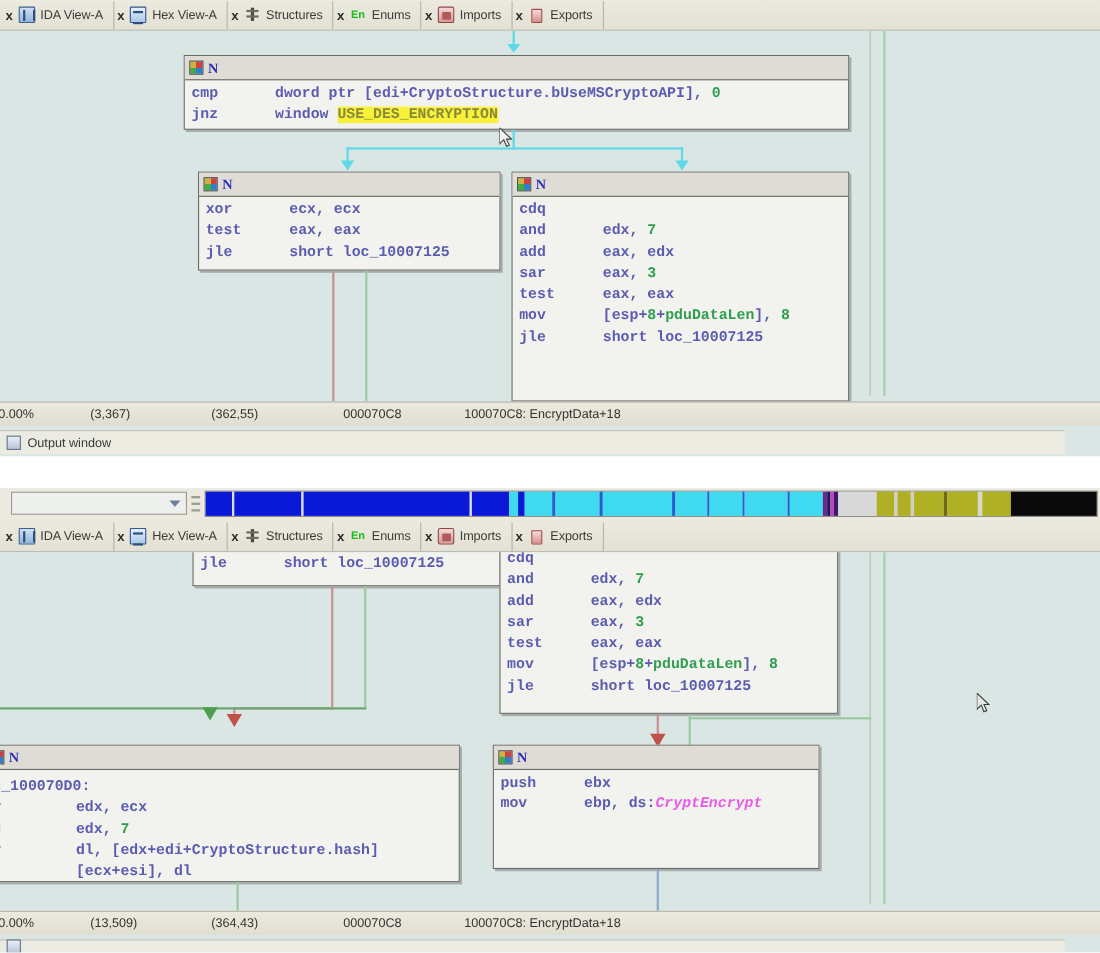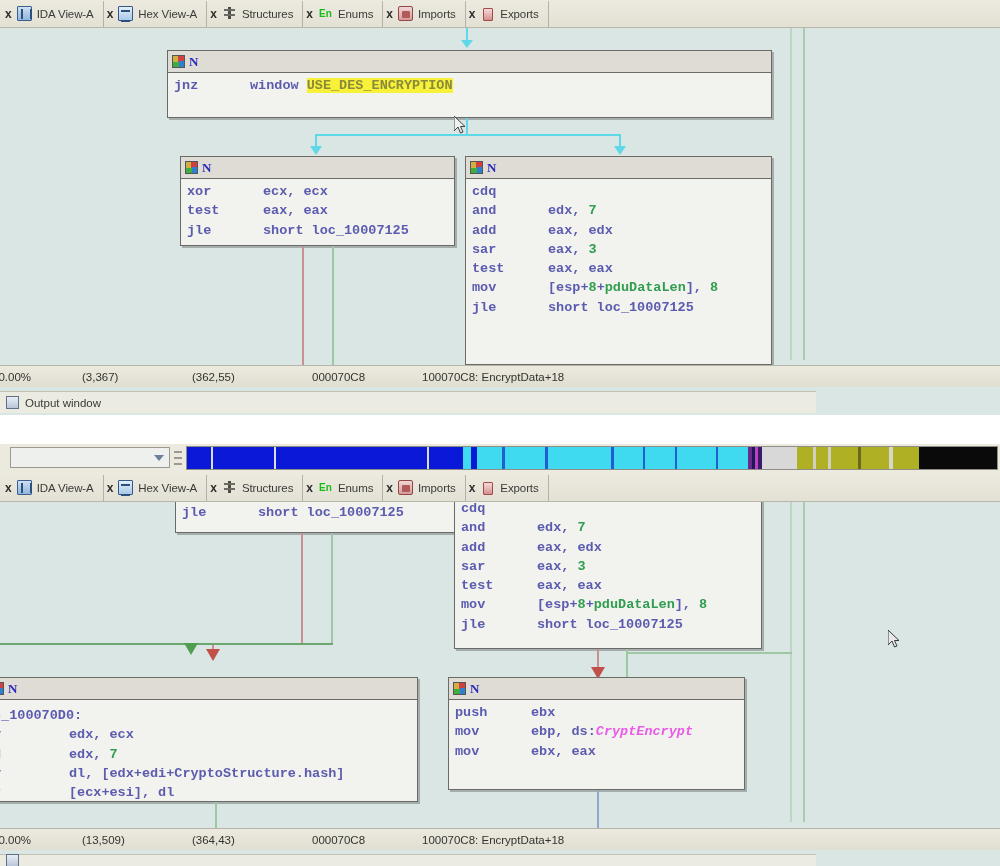--- a/index.html
+++ b/index.html
@@ -88,21 +88,21 @@
     position: absolute; left: 0; width: 1000px; height: 22px;
     background: linear-gradient(#eceadf, #e0ded1);
     border-top: 1px solid #b7b5a7;
     font-size: 11.5px; color: #33332f;
     display: flex; align-items: center;
   }
   .statusbar .cell { white-space: nowrap; }
 
   
   .outputstrip {
-    position: absolute; left: 0; width: 816px; height: 22px;
+    position: absolute; left: 0; width: 968px; height: 22px;
     background: #ecebe1; border-top: 1px solid #c3c1b3;
     display: flex; align-items: center; padding-left: 6px;
     font-size: 11.5px; color: #3a3a36;
   }
   .outputstrip .oicon { width: 13px; height: 13px; margin-right: 6px;
       background: linear-gradient(#e9eef5,#b9c6d8); border: 1px solid #5f6f85; }
 
   
   .navrow { position: absolute; left: 0; width: 1000px; height: 30px; background: #ece9df; }
   .combo { position: absolute; left: 10px; top: 3px; width: 160px; height: 21px;
@@ -167,20 +167,21 @@
       <div class="edge" style="left:466px; top:0px; width:2px; height:14px; background:#5fd8e8;"></div>
       <div class="ah" style="left:461px; top:12px; border-left:6px solid transparent; border-right:6px solid transparent; border-top:8px solid #5fd8e8;"></div>
 
       <div class="node" style="left:167px; top:22px; width:605px; height:68px;">
         <div class="node-title">
           <span class="tiny-icon"></span>
           <span class="tt">N</span>
           <span class="tt" style="color:#3a3a8a;">𝒤</span>
         </div>
         <div class="node-body">
+          <div class="ln"><span class="mn">cmp</span><span class="op">dword ptr [edi+CryptoStructure.bUseMSCryptoAPI], </span><span class="num">0</span></div>
           <div class="ln"><span class="mn">jnz</span><span class="op">window </span><span class="lbl-hl">USE_DES_ENCRYPTION</span></div>
         </div>
       </div>
 
       <div class="edge" style="left:466px; top:90px; width:2px; height:18px; background:#5fd8e8;"></div>
       <div class="edge" style="left:315px; top:106px; width:306px; height:2px; background:#5fd8e8;"></div>
       <div class="edge" style="left:315px; top:106px; width:2px; height:14px; background:#5fd8e8;"></div>
       <div class="ah" style="left:310px; top:118px; border-left:6px solid transparent; border-right:6px solid transparent; border-top:9px solid #5fd8e8;"></div>
       <div class="edge" style="left:619px; top:106px; width:2px; height:14px; background:#5fd8e8;"></div>
       <div class="ah" style="left:614px; top:118px; border-left:6px solid transparent; border-right:6px solid transparent; border-top:9px solid #5fd8e8;"></div>
@@ -379,21 +380,20 @@
 
       <div class="node" style="left:448px; top:175px; width:297px; height:113px;">
         <div class="node-title">
           <span class="tiny-icon"></span>
           <span class="tt">N</span>
           <span class="tt" style="color:#3a3a8a;">𝒤</span>
         </div>
         <div class="node-body">
           <div class="ln"><span class="mn">push</span><span class="op">ebx</span></div>
           <div class="ln"><span class="mn">mov</span><span class="op">ebp, ds:</span><span class="api">CryptEncrypt</span></div>
-          <div class="ln"><span class="mn">mov</span><span class="op">ebx, eax</span></div>
         </div>
       </div>
 
       <div class="edge" style="left:215px; top:300px; width:2px; height:26px; background:#9ec8a4;"></div>
       <div class="edge" style="left:597px; top:288px; width:2px; height:38px; background:#8fa8c8;"></div>
 
       <svg class="cursor" viewBox="0 0 12 19" style="left:888px; top:128px;">
         <polygon points="0,0 0,15 4,11 6.5,17 9,16 6.5,10.5 11,10.5" fill="#e8e8e8" stroke="#3a3a3a" stroke-width="1"></polygon>
       </svg>
     </div>

